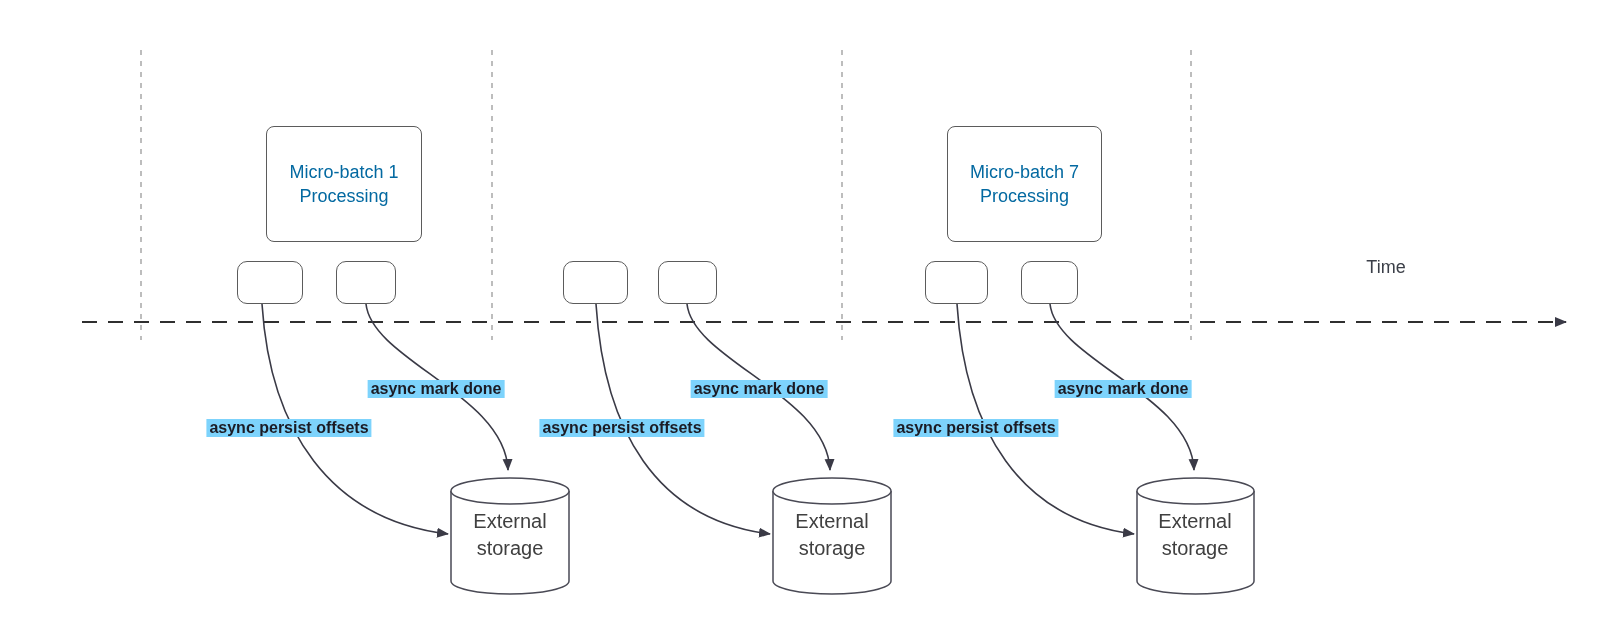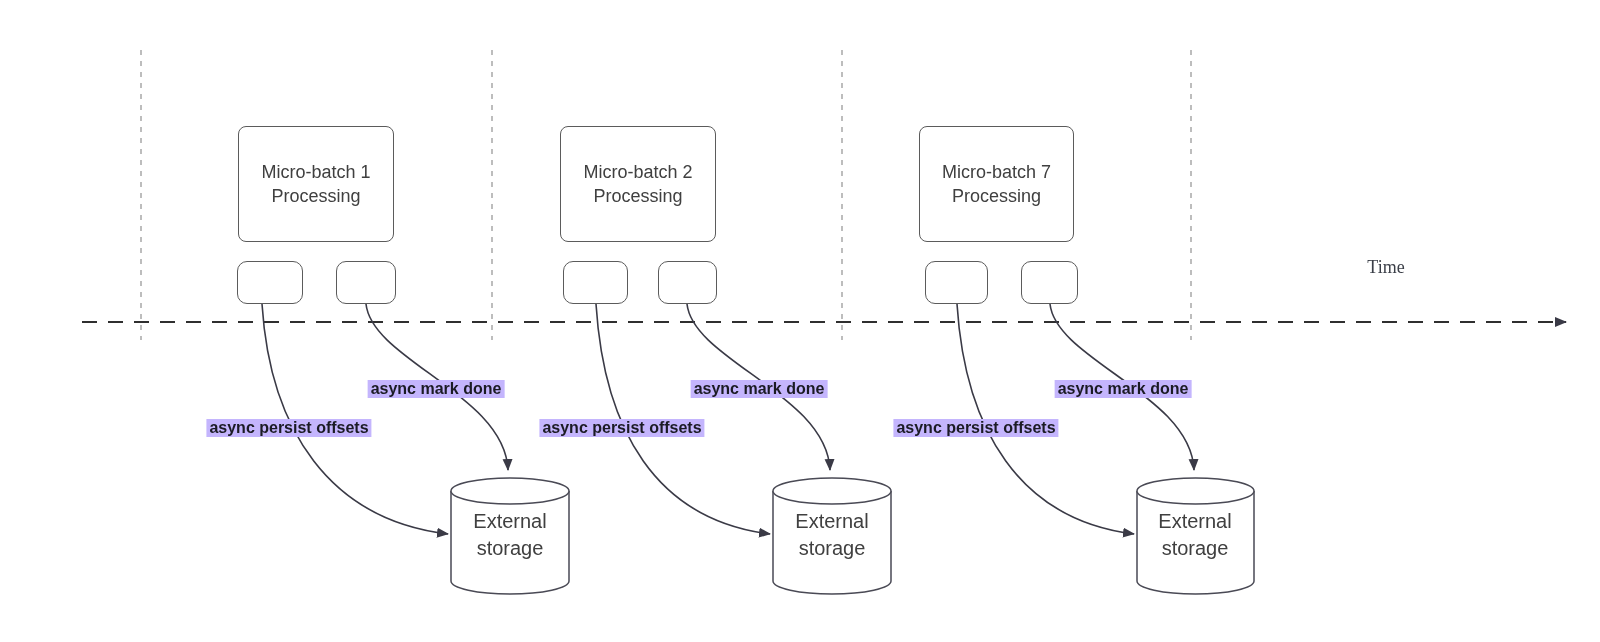--- a/index.html
+++ b/index.html
@@ -26,37 +26,38 @@
     box-sizing: border-box;
     border: 1.5px solid #5b5b5b;
     border-radius: 8px;
     background: #ffffff;
     display: flex;
     align-items: center;
     justify-content: center;
     text-align: center;
     font-size: 18px;
     line-height: 24px;
-    color: #404040;
+    color: #0369a1;
     padding: 6px 14px;
+    margin-left: 28px;
   }
   .task-box {
     position: absolute;
     box-sizing: border-box;
     border: 1.5px solid #5b5b5b;
     border-radius: 10px;
     background: #ffffff;
   }
   .arrow-label {
     position: absolute;
     transform: translate(-50%, -50%);
     font-size: 16px;
     font-weight: bold;
     color: #1b1b24;
-    background: #c4b5fd;
+    background: #7dd3fc;
     padding: 0 3px;
     white-space: nowrap;
   }
   .storage-label {
     position: absolute;
     transform: translateX(-50%);
     width: 110px;
     text-align: center;
     font-size: 20px;
     line-height: 27px;
@@ -107,30 +108,29 @@
       <path d="M773,491 L773,581 A59,13 0 0 0 891,581 L891,491" fill="#ffffff" stroke="#4a4a55" stroke-width="1.5"></path>
       <ellipse cx="832" cy="491" rx="59" ry="13" fill="#ffffff" stroke="#4a4a55" stroke-width="1.5"></ellipse>
     </g>
 
     <g>
       <path d="M1137,491 L1137,581 A58.5,13 0 0 0 1254,581 L1254,491" fill="#ffffff" stroke="#4a4a55" stroke-width="1.5"></path>
       <ellipse cx="1195.5" cy="491" rx="58.5" ry="13" fill="#ffffff" stroke="#4a4a55" stroke-width="1.5"></ellipse>
     </g>
   </svg>
 
-  <div class="time-label" style="left:1386px; top:267px;font-family:Liberation Serif, serif;">Time</div>
+  <div class="time-label" style="left:1386px; top:267px;">Time</div>
 
   <div class="big-box" style="left:238px; top:126px; width:156px; height:116px;">Micro-batch 1 Processing</div>
   <div class="task-box" style="left:237px; top:261px; width:66px; height:43px;"></div>
   <div class="task-box" style="left:336px; top:261px; width:60px; height:43px;"></div>
   <div class="arrow-label" style="left:289px; top:428px;">async persist offsets</div>
   <div class="arrow-label" style="left:436px; top:389px;">async mark done</div>
   <div class="storage-label" style="left:510px; top:508px;">External storage</div>
 
-  <div class="big-box" style="left:560px; top:126px; width:156px; height:116px;">Micro-batch 2 Processing</div>
   <div class="task-box" style="left:563px; top:261px; width:65px; height:43px;"></div>
   <div class="task-box" style="left:658px; top:261px; width:59px; height:43px;"></div>
   <div class="arrow-label" style="left:622px; top:428px;">async persist offsets</div>
   <div class="arrow-label" style="left:759px; top:389px;">async mark done</div>
   <div class="storage-label" style="left:832px; top:508px;">External storage</div>
 
   <div class="big-box" style="left:919px; top:126px; width:155px; height:116px;">Micro-batch 7 Processing</div>
   <div class="task-box" style="left:925px; top:261px; width:63px; height:43px;"></div>
   <div class="task-box" style="left:1021px; top:261px; width:57px; height:43px;"></div>
   <div class="arrow-label" style="left:976px; top:428px;">async persist offsets</div>

